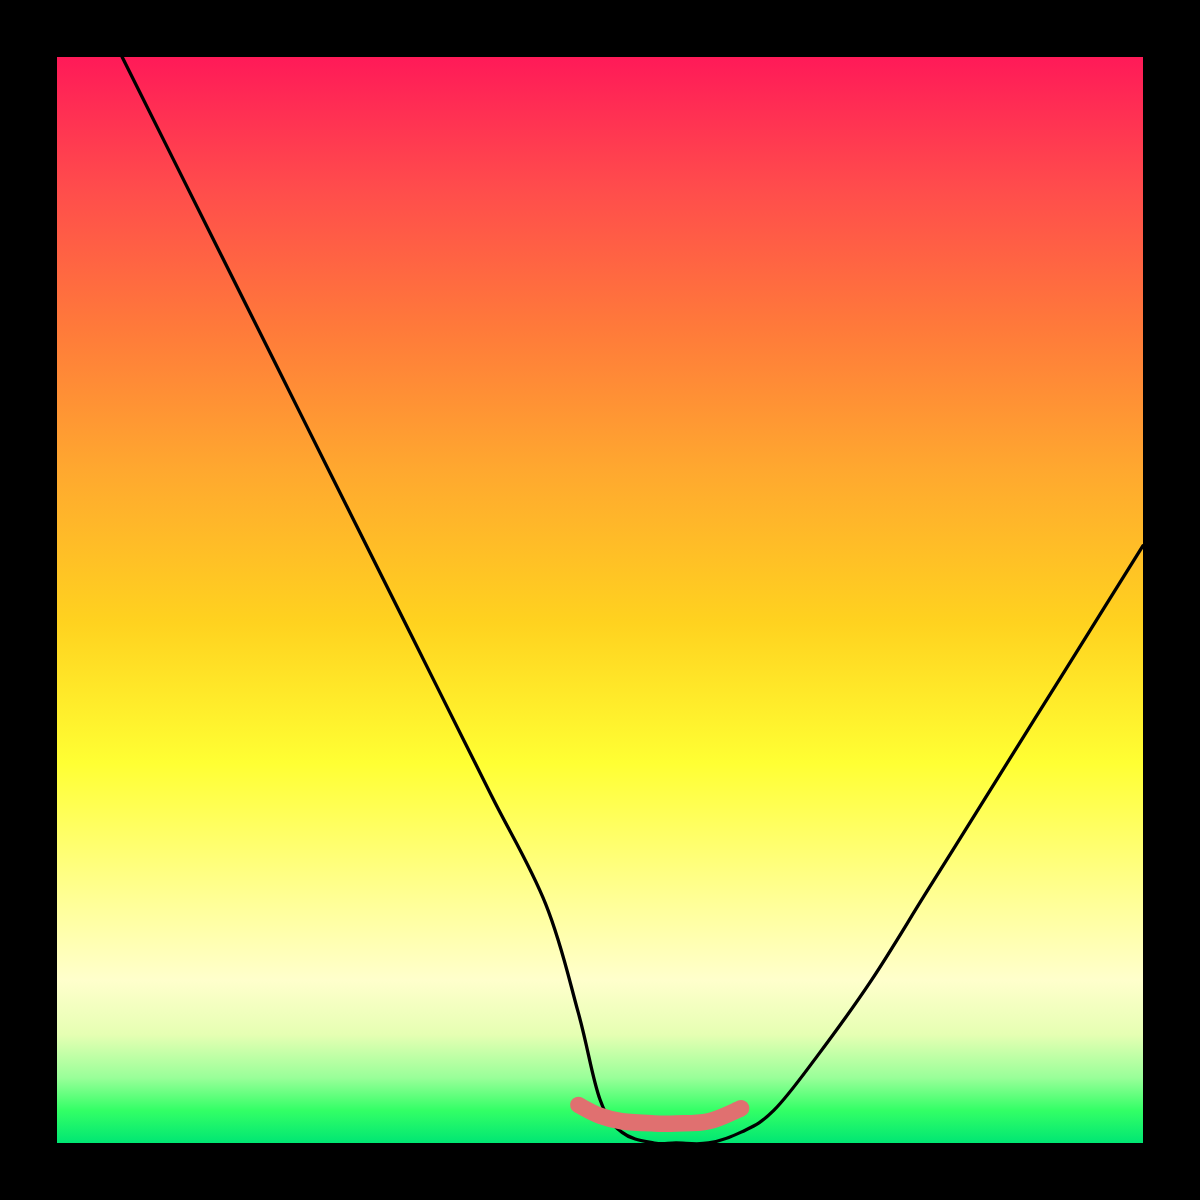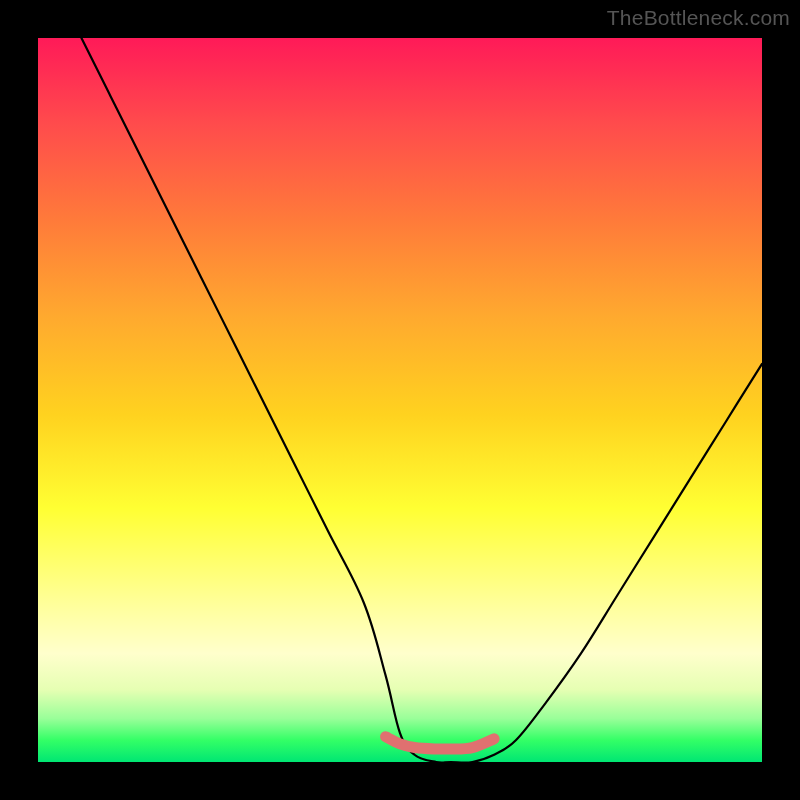--- a/index.html
+++ b/index.html
@@ -55,21 +55,20 @@
     top: 0;
     width: 724px;
     height: 724px;
   }
 </style>
 </head>
 <body>
 
 <div class="frame">
 
-  <div class="watermark">TheBottleneck.com</div>
 
   <div class="plot-area">
     <svg class="curves" viewBox="0 0 724 724" preserveAspectRatio="none">
       <g>
         <path id="curve-main" fill="none" stroke="#000000" stroke-width="2.2" stroke-linecap="round" stroke-linejoin="round" d="M 43.44 0.00 C 48.65 10.43, 60.67 34.46, 72.40 57.92 C 84.13 81.38, 95.57 104.26, 108.60 130.32 C 121.63 156.38, 131.77 176.66, 144.80 202.72 C 157.83 228.78, 167.97 249.06, 181.00 275.12 C 194.03 301.18, 204.17 321.46, 217.20 347.52 C 230.23 373.58, 240.37 393.86, 253.40 419.92 C 266.43 445.98, 276.57 466.26, 289.60 492.32 C 302.63 518.38, 315.37 538.66, 325.80 564.72 C 336.23 590.78, 341.00 613.66, 347.52 637.12 C 354.04 660.58, 356.79 680.70, 362.00 695.04 C 367.21 709.38, 369.96 711.55, 376.48 716.76 C 383.00 721.97, 391.68 722.70, 398.20 724.00 C 404.72 725.30, 406.16 724.00, 412.68 724.00 C 419.20 724.00, 426.58 725.30, 434.40 724.00 C 442.22 722.70, 448.30 720.67, 456.12 716.76 C 463.94 712.85, 468.72 711.40, 477.84 702.28 C 486.96 693.16, 495.07 681.72, 506.80 666.08 C 518.53 650.44, 529.97 634.95, 543.00 615.40 C 556.03 595.85, 566.17 578.33, 579.20 557.48 C 592.23 536.63, 602.37 520.41, 615.40 499.56 C 628.43 478.71, 638.57 462.49, 651.60 441.64 C 664.63 420.79, 674.77 404.57, 687.80 383.72 C 700.83 362.87, 717.48 336.23, 724.00 325.80"></path>
       </g>
       <g>
         <path id="curve-band" fill="none" stroke="#e07070" stroke-width="11" stroke-linecap="round" stroke-linejoin="round" d="M 347.52 698.66 C 350.13 699.96, 356.79 703.95, 362.00 705.90 C 367.21 707.85, 369.96 708.61, 376.48 709.52 C 383.00 710.43, 391.68 710.71, 398.20 710.97 C 404.72 711.23, 406.16 711.23, 412.68 710.97 C 419.20 710.71, 426.58 711.34, 434.40 709.52 C 442.22 707.70, 452.21 702.40, 456.12 700.83"></path>
       </g>
     </svg>

